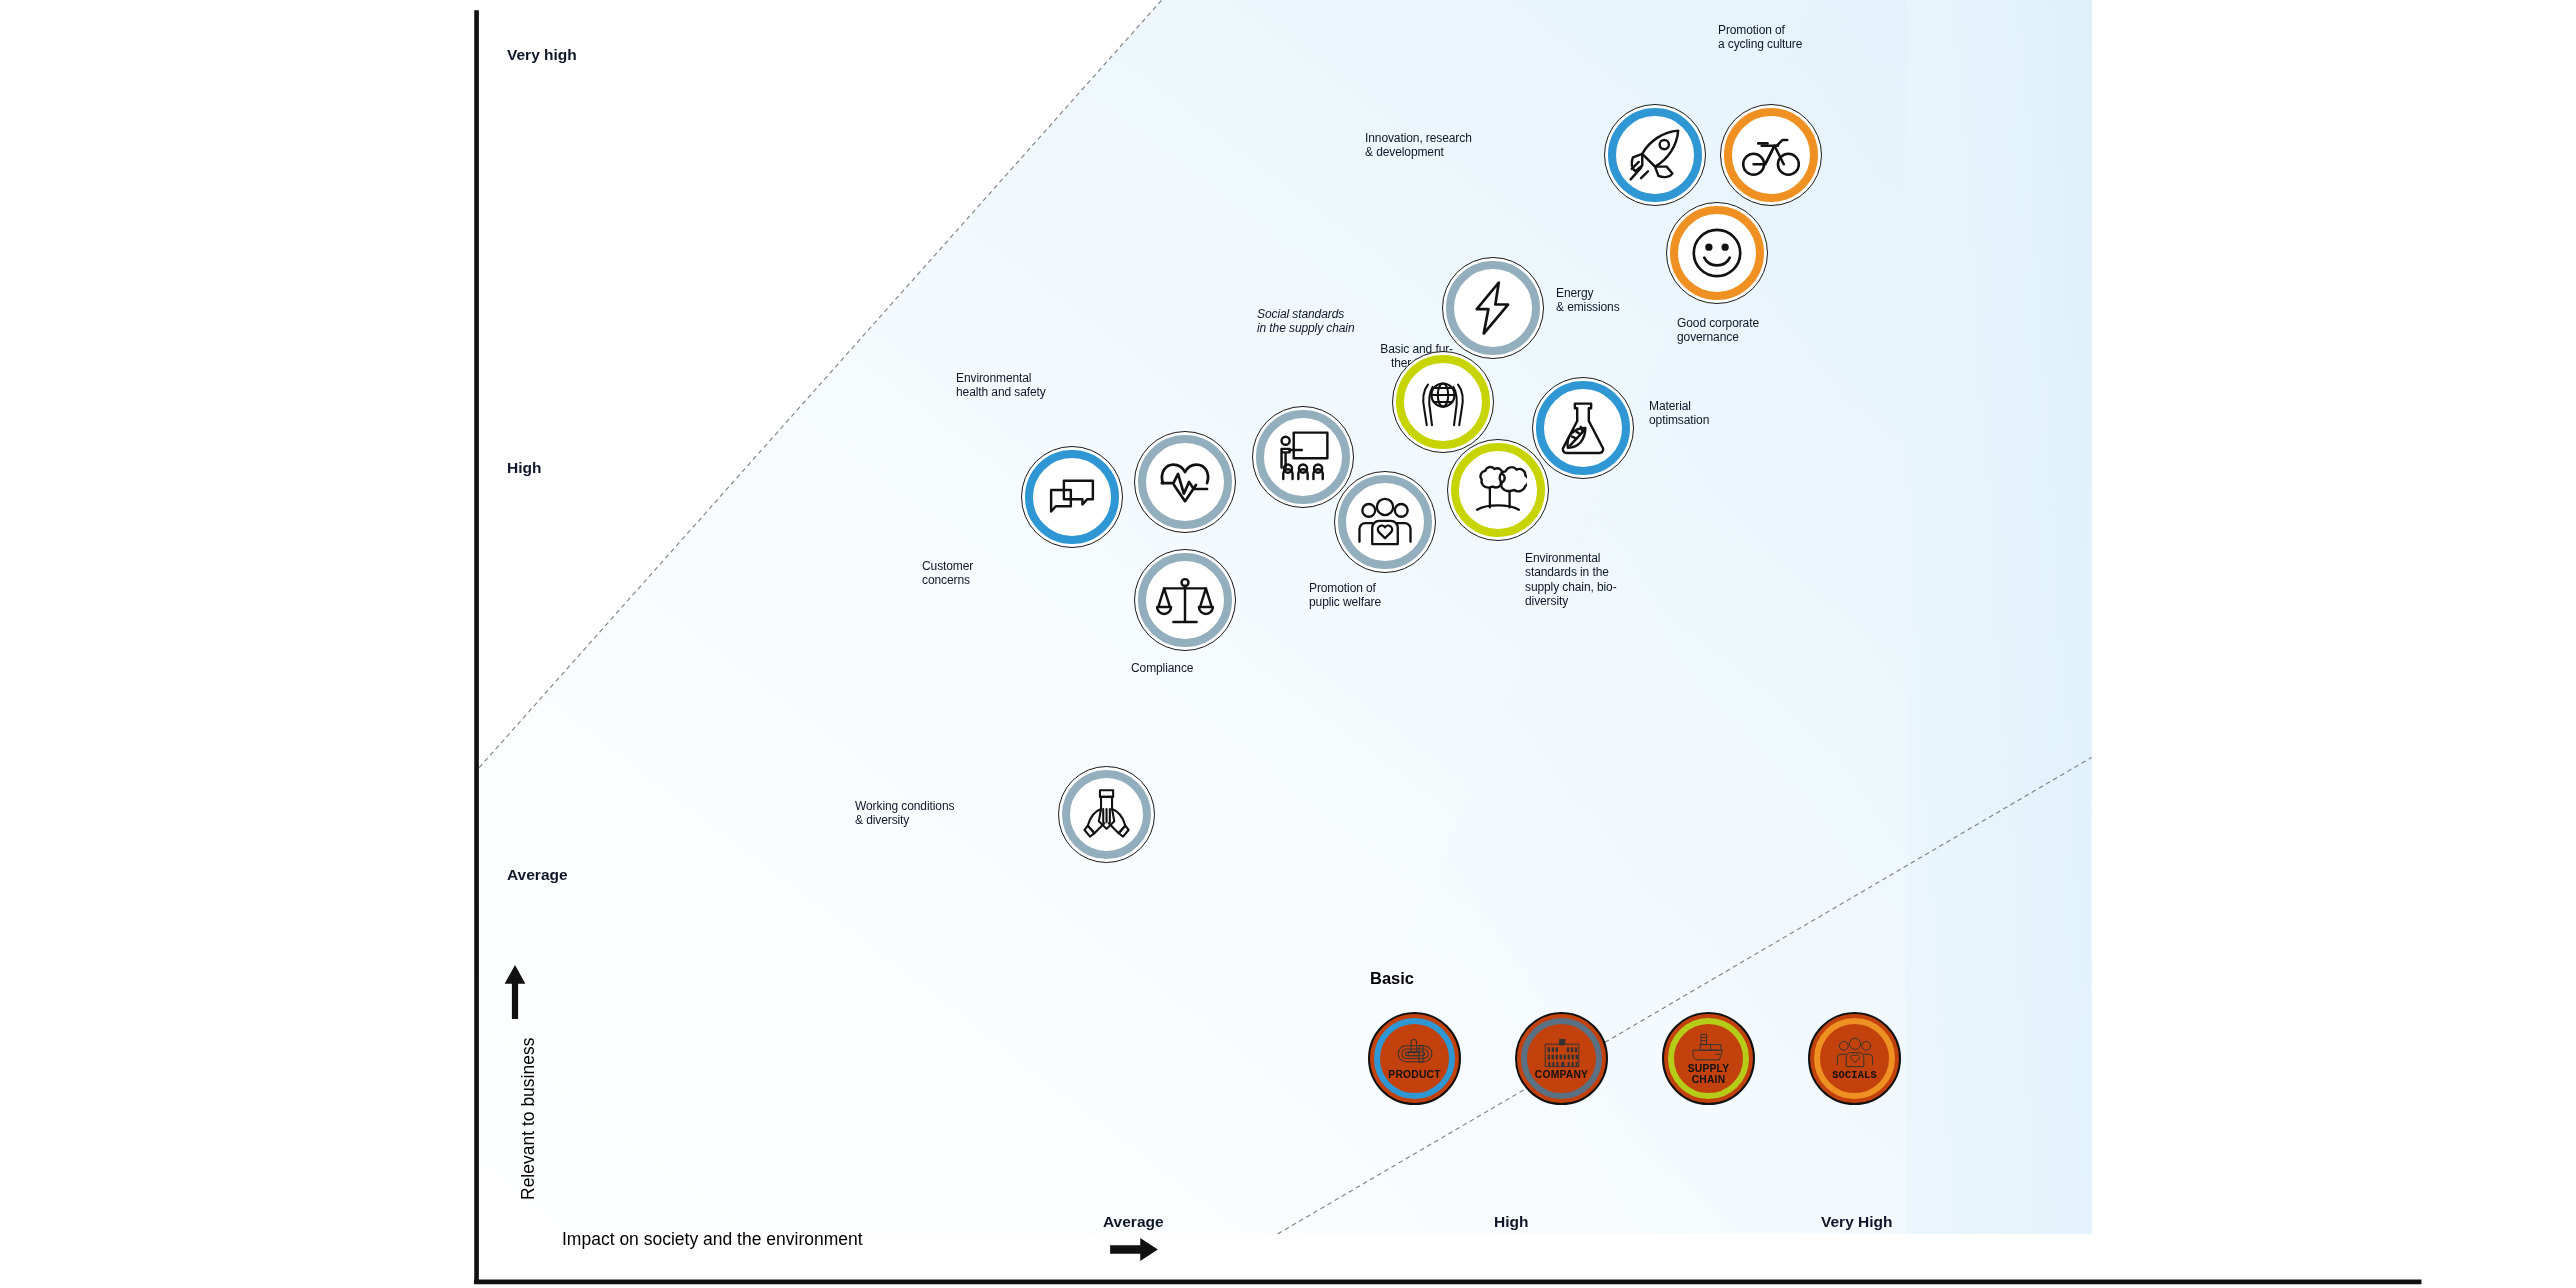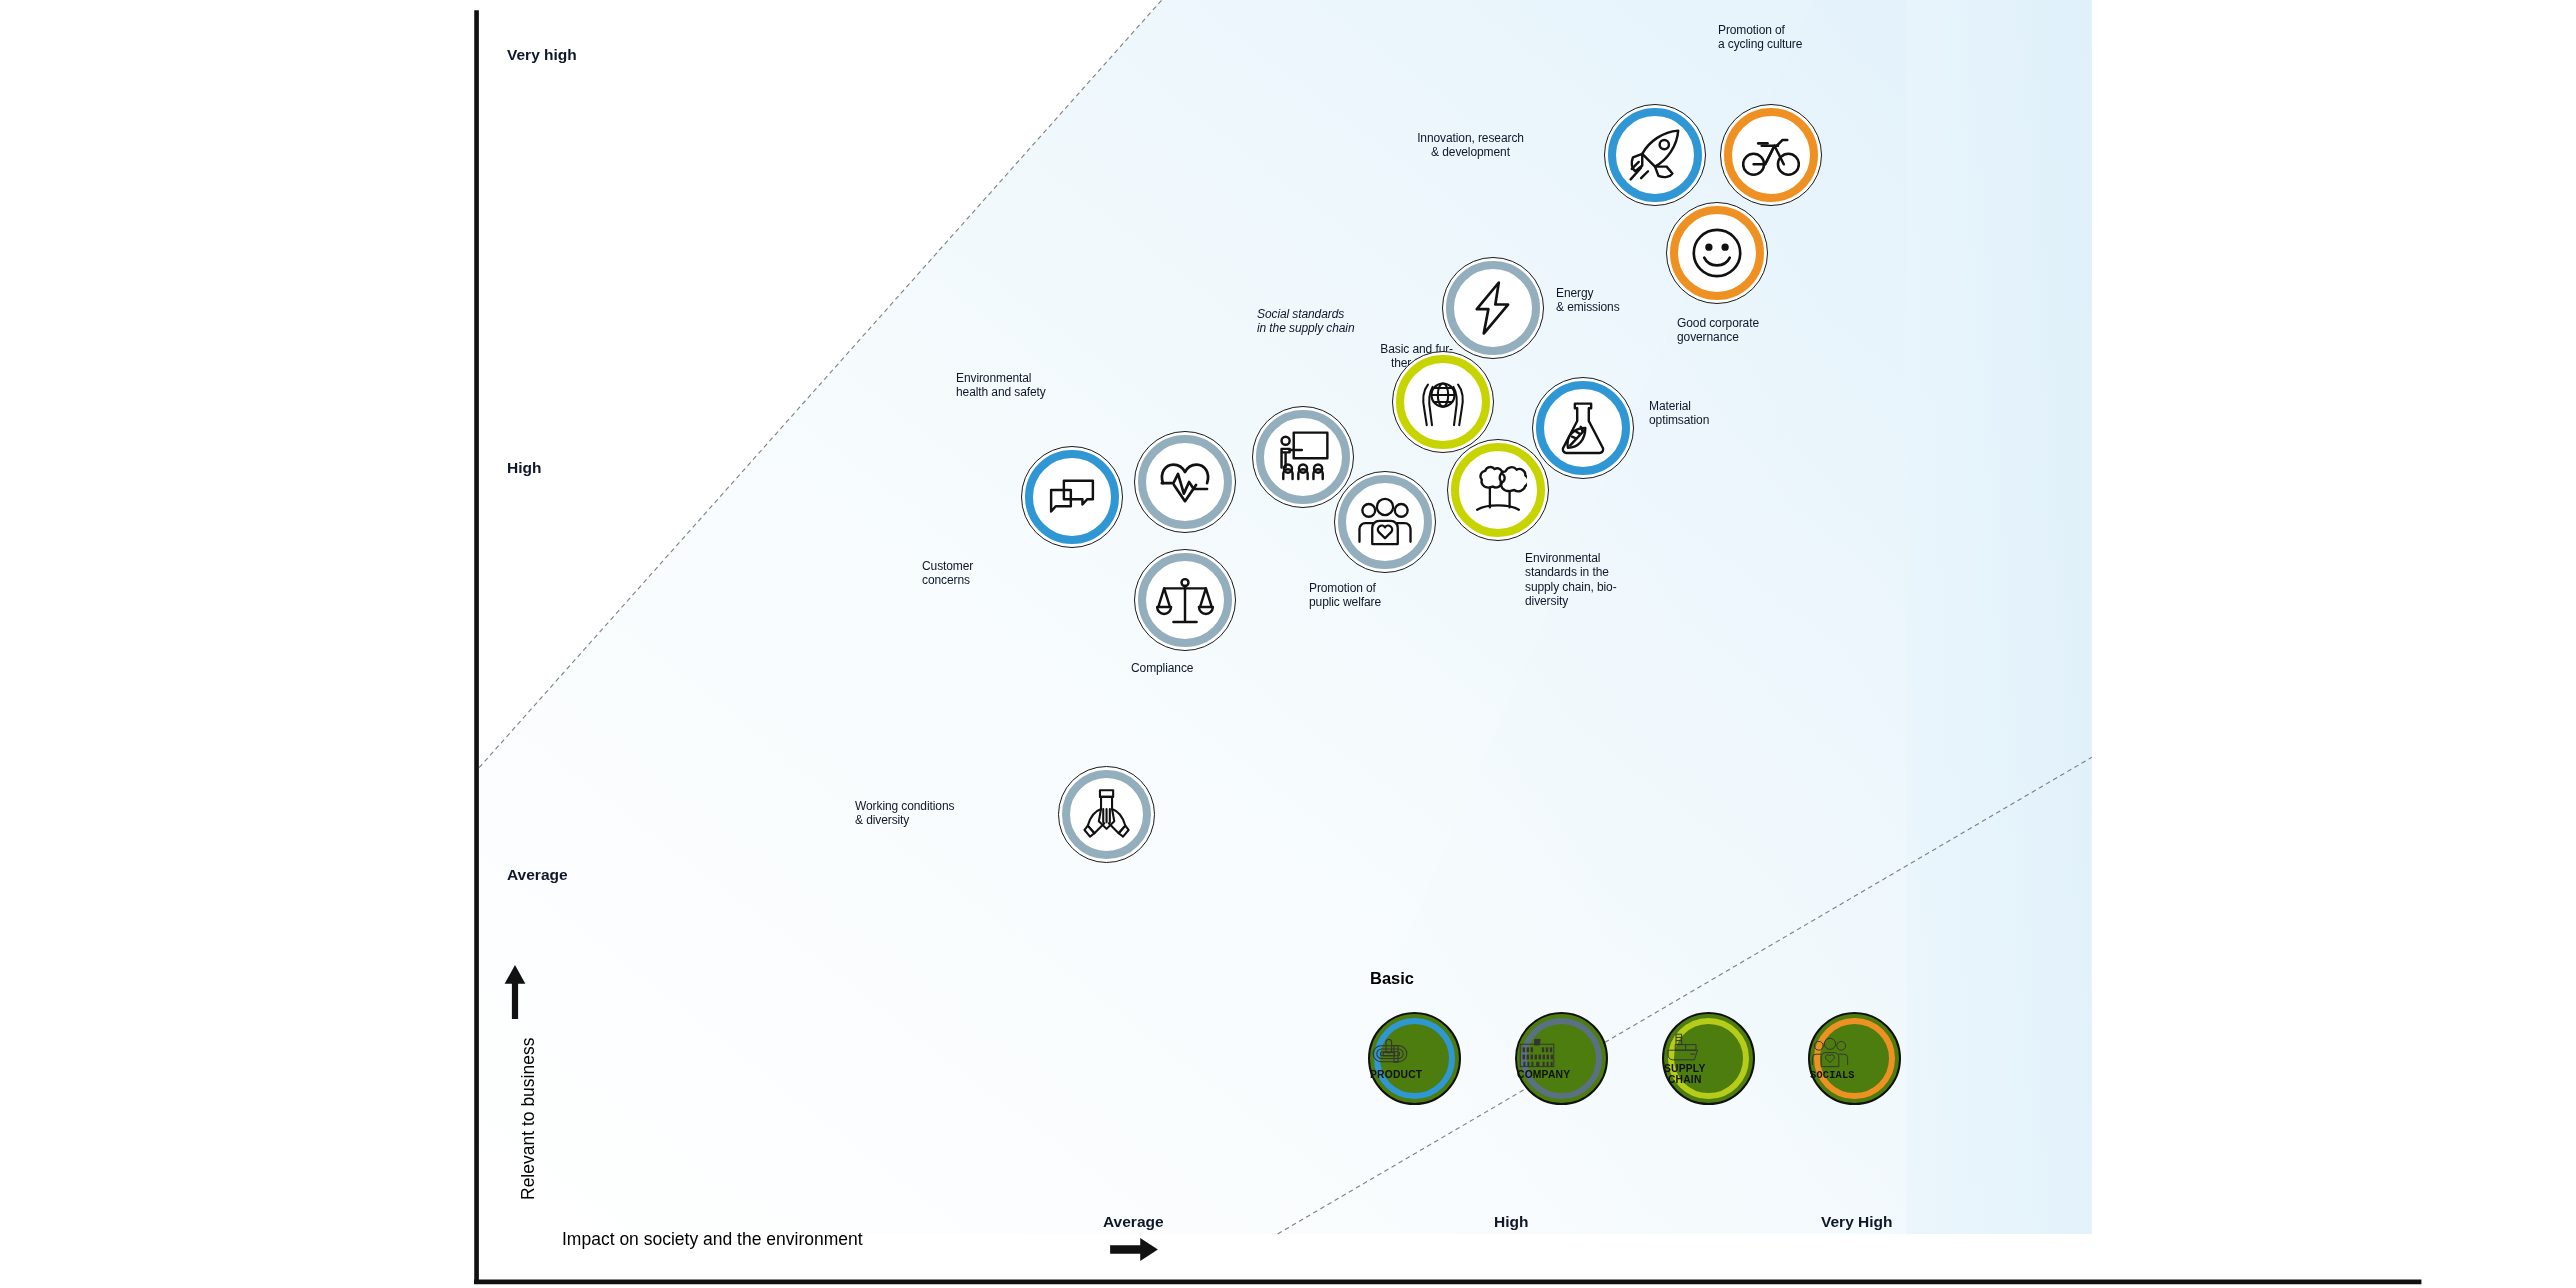--- a/index.html
+++ b/index.html
@@ -25,22 +25,22 @@
   .lbl.r{text-align:right;}
 
   
   .axtick{position:absolute;font-size:15.5px;font-weight:bold;color:#0f172a;white-space:nowrap;}
   .axtitle{position:absolute;font-size:17.5px;color:#000;white-space:nowrap;}
   .axtitle.vert{transform:rotate(-90deg);transform-origin:0 0;}
 
   
   .legend-title{position:absolute;font-size:16.5px;font-weight:bold;color:#000;}
   .lg{position:absolute;width:93px;height:93px;border-radius:50%;
-      background:#4d7c0f;border:2.1px solid #111;box-sizing:border-box;
-      display:flex;flex-direction:column;align-items:flex-start;justify-content:center;}
+      background:#c2410c;border:2.1px solid #111;box-sizing:border-box;
+      display:flex;flex-direction:column;align-items:center;justify-content:center;}
   .lg .lgring{position:absolute;left:3.6px;top:3.6px;right:3.6px;bottom:3.6px;border-radius:50%;
               box-sizing:border-box;}
   .lg .lgico{position:relative;z-index:3;width:40px;height:32px;margin-bottom:1px;}
   .lg .lgico svg{width:100%;height:100%;display:block;}
   .lg .lgtxt{position:relative;z-index:3;font-size:10.3px;font-weight:bold;
              letter-spacing:0.2px;text-align:center;line-height:1.05;color:#111;}
 </style>
 </head>
 <body>
 
@@ -245,21 +245,21 @@
     <span class="ico">
       <svg viewBox="0 0 100 100" fill="none" stroke="#111" stroke-width="4.2" stroke-linejoin="round" stroke-linecap="round">
         <path d="M90 8 C64 10 40 26 28 48 l22 22 C72 58 88 34 90 8 z"></path>
         <circle cx="66" cy="32" r="8"></circle>
         <path d="M28 48 L12 54 c-4 10 -2 20 4 24 l12 -10 z"></path>
         <path d="M50 70 l6 16 c10 4 20 2 24 -4 l-10 -12 z"></path>
         <path d="M26 72 L8 92 M22 62 L10 74 M38 78 L26 90"></path>
       </svg>
     </span>
   </div>
-  <div class="lbl" style="left:1365px;top:131px;width:211px;text-align:center;">Innovation, research
+  <div class="lbl" style="left:1365px;top:131px;width:211px;text-align:left;">Innovation, research
 &amp; development</div>
 
   <div class="bubble" style="left:1720px;top:104px;width:102px;height:102px;">
     <div class="ring" style="border:8.8px solid #ef9122;"></div>
     <span class="ico">
       <svg viewBox="0 0 100 100" fill="none" stroke="#111" stroke-width="4.4" stroke-linejoin="round" stroke-linecap="round">
         <circle cx="20" cy="66" r="18"></circle>
         <circle cx="80" cy="66" r="18"></circle>
         <path d="M20 66 L40 66 L56 34 L72 66"></path>
         <path d="M40 66 L56 34"></path>

